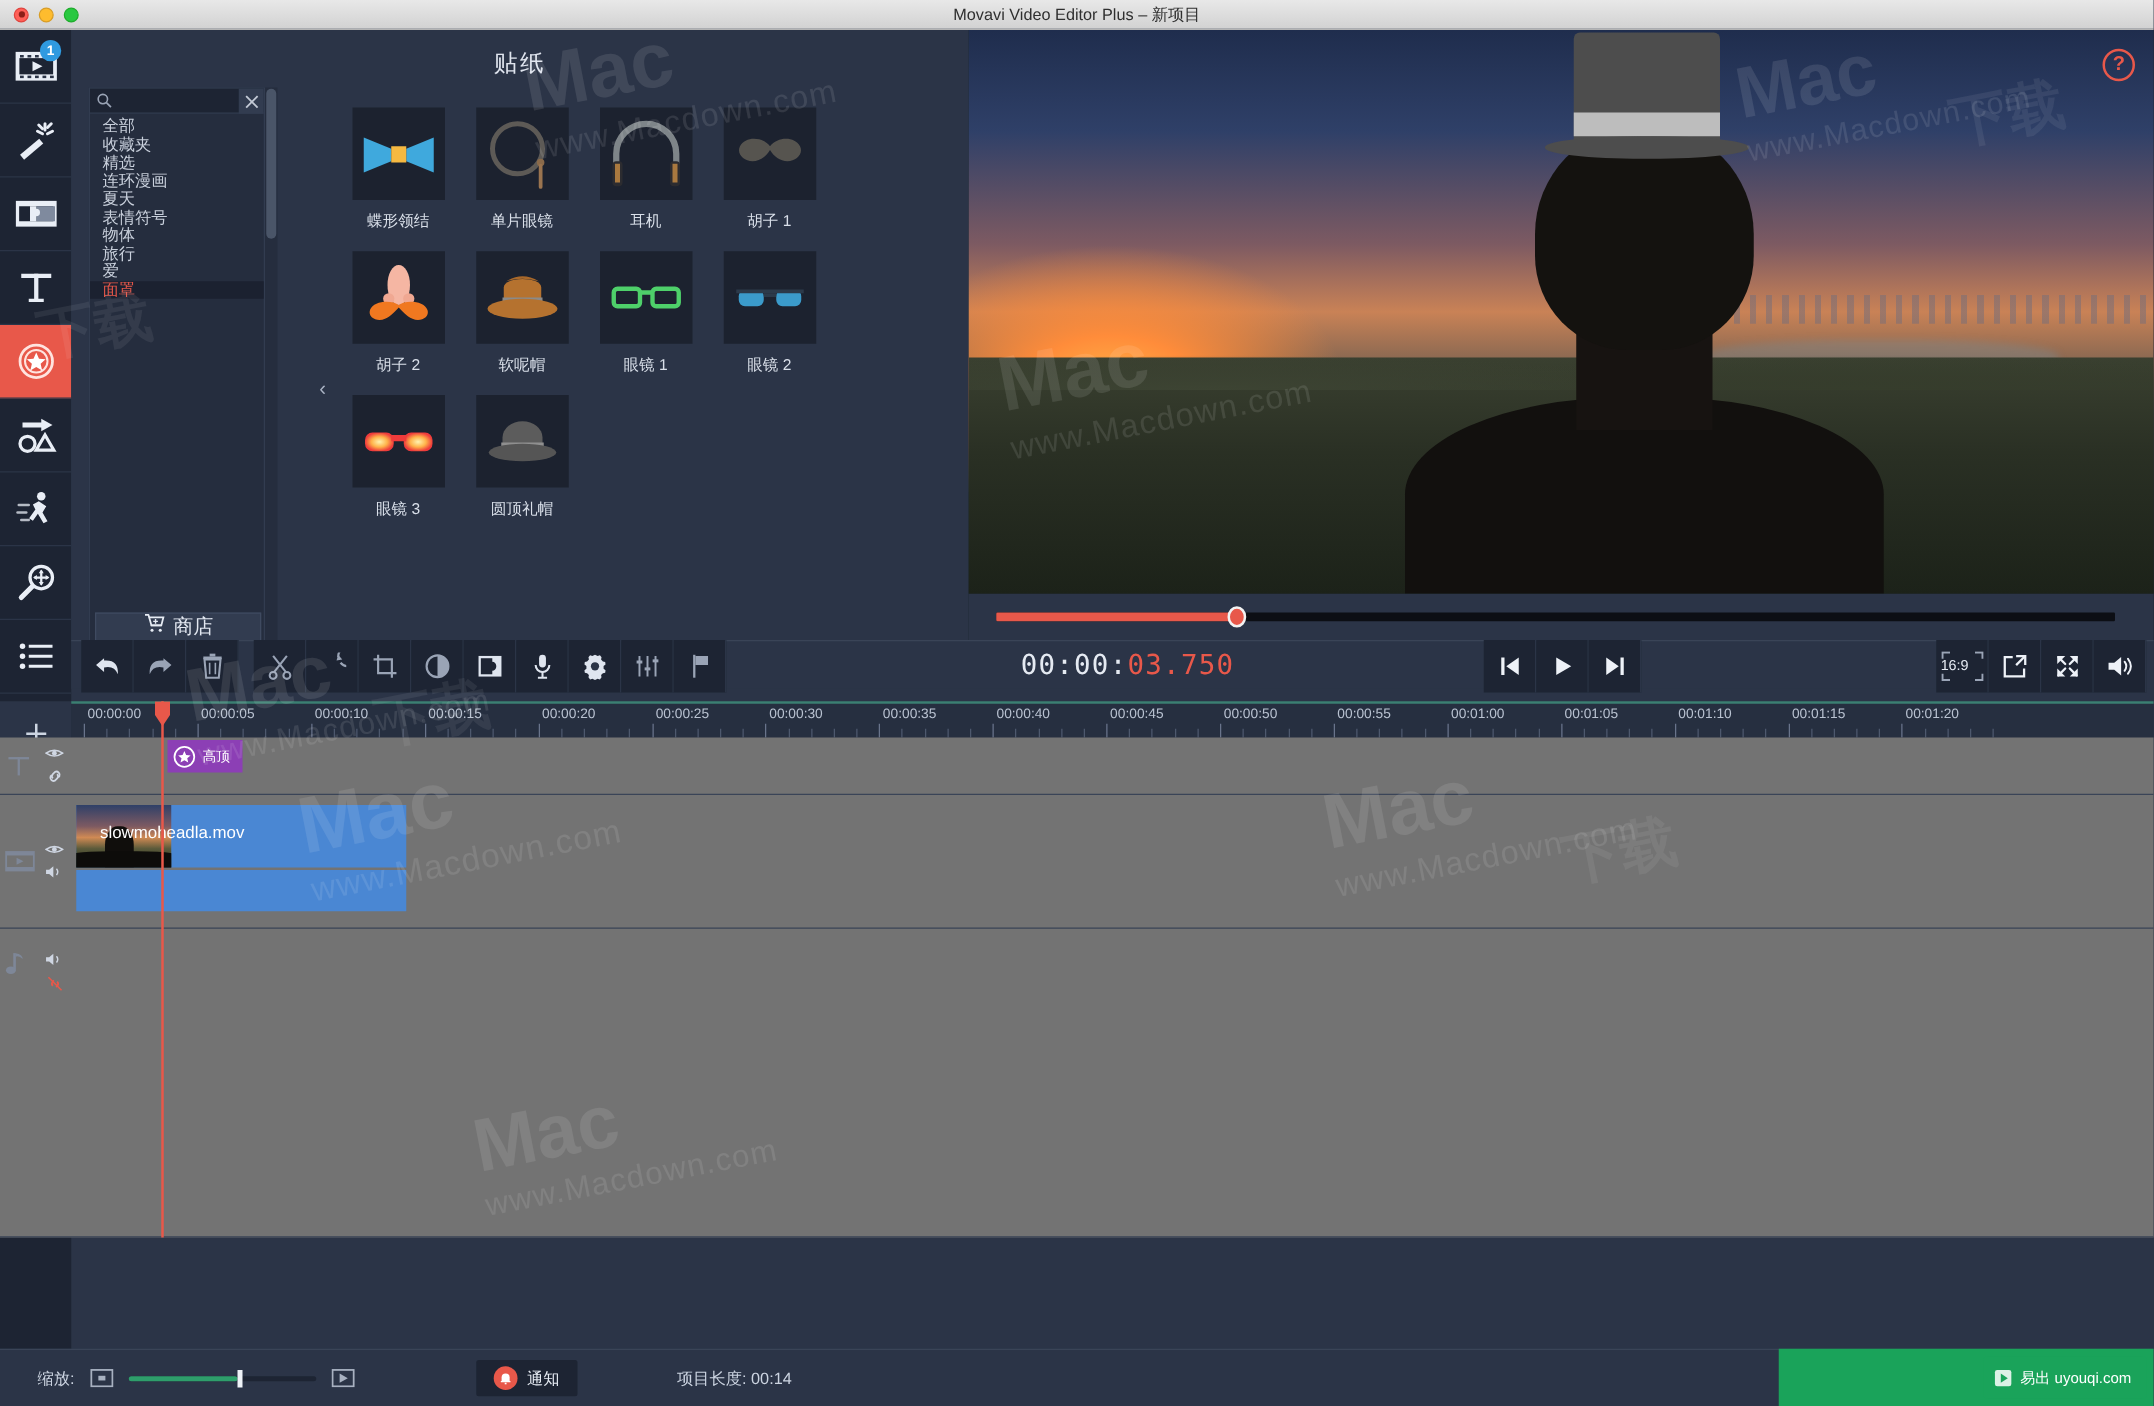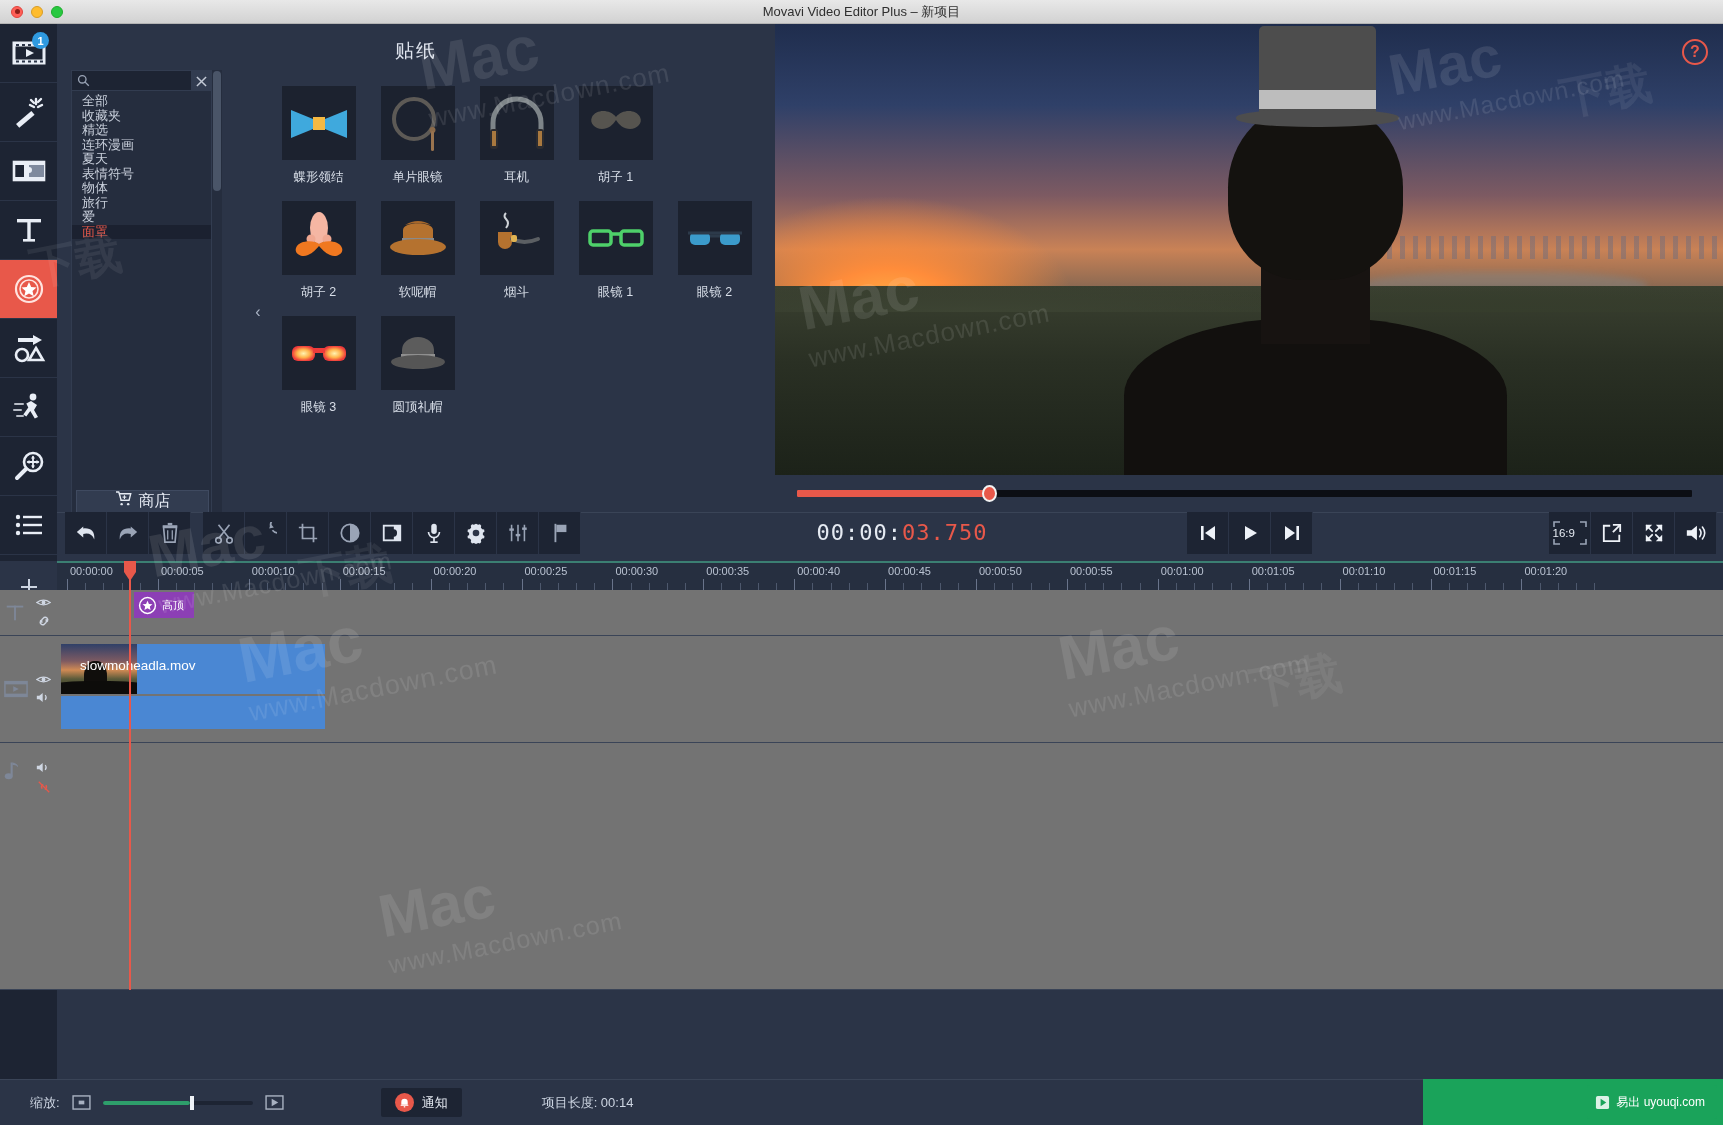--- a/index.html
+++ b/index.html
@@ -529,31 +529,20 @@
             <svg width="64" height="64" viewBox="0 0 64 64">
               <path d="M17 38 V24 c0-9 30-9 30 0 v14 z" fill="#b5722f"></path>
               <path d="M19 19 q13 -8 26 0 q-13 -4 -26 0 z" fill="#a8682a"></path>
               <rect x="16" y="32" width="32" height="6" fill="#8a8a8a"></rect>
               <ellipse cx="32" cy="41" rx="28" ry="8" fill="#b5722f"></ellipse>
             </svg>
           </div>
           <div class="sticker-label">软呢帽</div>
         </div>
 
-        <div class="sticker-cell">
-          <div class="sticker-thumb">
-            <svg width="64" height="64" viewBox="0 0 64 64">
-              <path d="M13 26 h14 v10 a7 7 0 0 1 -14 0 z" fill="#b5722f"></path>
-              <path d="M27 33 q12 6 26 0" fill="none" stroke="#5b5f63" stroke-width="4" stroke-linecap="round"></path>
-              <rect x="26" y="29" width="6" height="7" rx="2" fill="#e0b352"></rect>
-              <path d="M21 22 q4 -5 0 -9 q-3 -3 0 -6" fill="none" stroke="#cfd3d8" stroke-width="2"></path>
-            </svg>
-          </div>
-          <div class="sticker-label">烟斗</div>
-        </div>
 
         <div class="sticker-cell">
           <div class="sticker-thumb">
             <svg width="64" height="64" viewBox="0 0 64 64">
               <rect x="6" y="25" width="21" height="14" rx="3" fill="none" stroke="#4ed06a" stroke-width="3.5"></rect>
               <rect x="37" y="25" width="21" height="14" rx="3" fill="none" stroke="#4ed06a" stroke-width="3.5"></rect>
               <line x1="27" y1="28" x2="37" y2="28" stroke="#4ed06a" stroke-width="3.5"></line>
             </svg>
           </div>
           <div class="sticker-label">眼镜 1</div>

